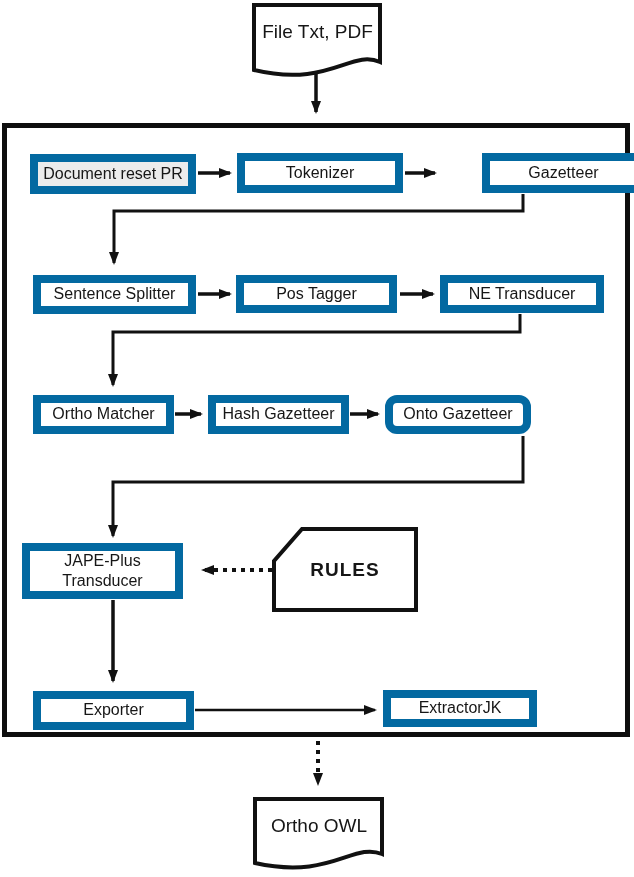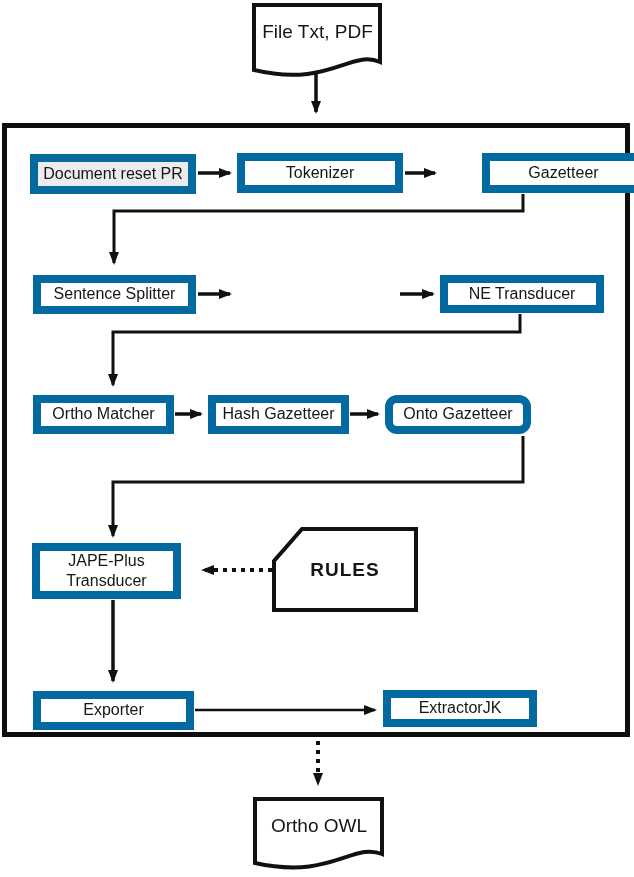--- a/index.html
+++ b/index.html
@@ -92,35 +92,38 @@
   <div class="pbox" style="left:237px;top:153px;width:166px;height:40px;">
     <span>Tokenizer</span>
   </div>
   <div class="pbox" style="left:442px;top:153px;width:163px;height:40px;margin-left:40px;">
     <span>Gazetteer</span>
   </div>
 
   <div class="pbox" style="left:33px;top:275px;width:163px;height:39px;">
     <span>Sentence Splitter</span>
   </div>
+  <div class="pbox" style="left:236px;top:275px;width:161px;height:38px;">
+    <span>Pos Tagger</span>
+  </div>
   <div class="pbox" style="left:440px;top:275px;width:164px;height:38px;">
     <span>NE Transducer</span>
   </div>
 
   <div class="pbox" style="left:33px;top:395px;width:141px;height:39px;">
     <span>Ortho Matcher</span>
   </div>
   <div class="pbox" style="left:208px;top:395px;width:141px;height:39px;">
     <span>Hash Gazetteer</span>
   </div>
   <div class="pbox" style="left:385px;top:395px;width:146px;height:39px;border-radius:12px;">
     <span>Onto Gazetteer</span>
   </div>
 
-  <div class="pbox two" style="left:32px;top:543px;width:149px;height:56px;">
+  <div class="pbox two" style="left:22px;top:543px;width:161px;height:56px;">
     <span>JAPE-Plus</span>
     <span>Transducer</span>
   </div>
 
   <div class="rules-shape">
     <svg width="146" height="85" viewBox="0 0 146 85">
       <polygon points="30,2 144,2 144,83 2,83 2,34" fill="#ffffff" stroke="#111111" stroke-width="4"></polygon>
     </svg>
     <div class="rules-label">RULES</div>
   </div>

